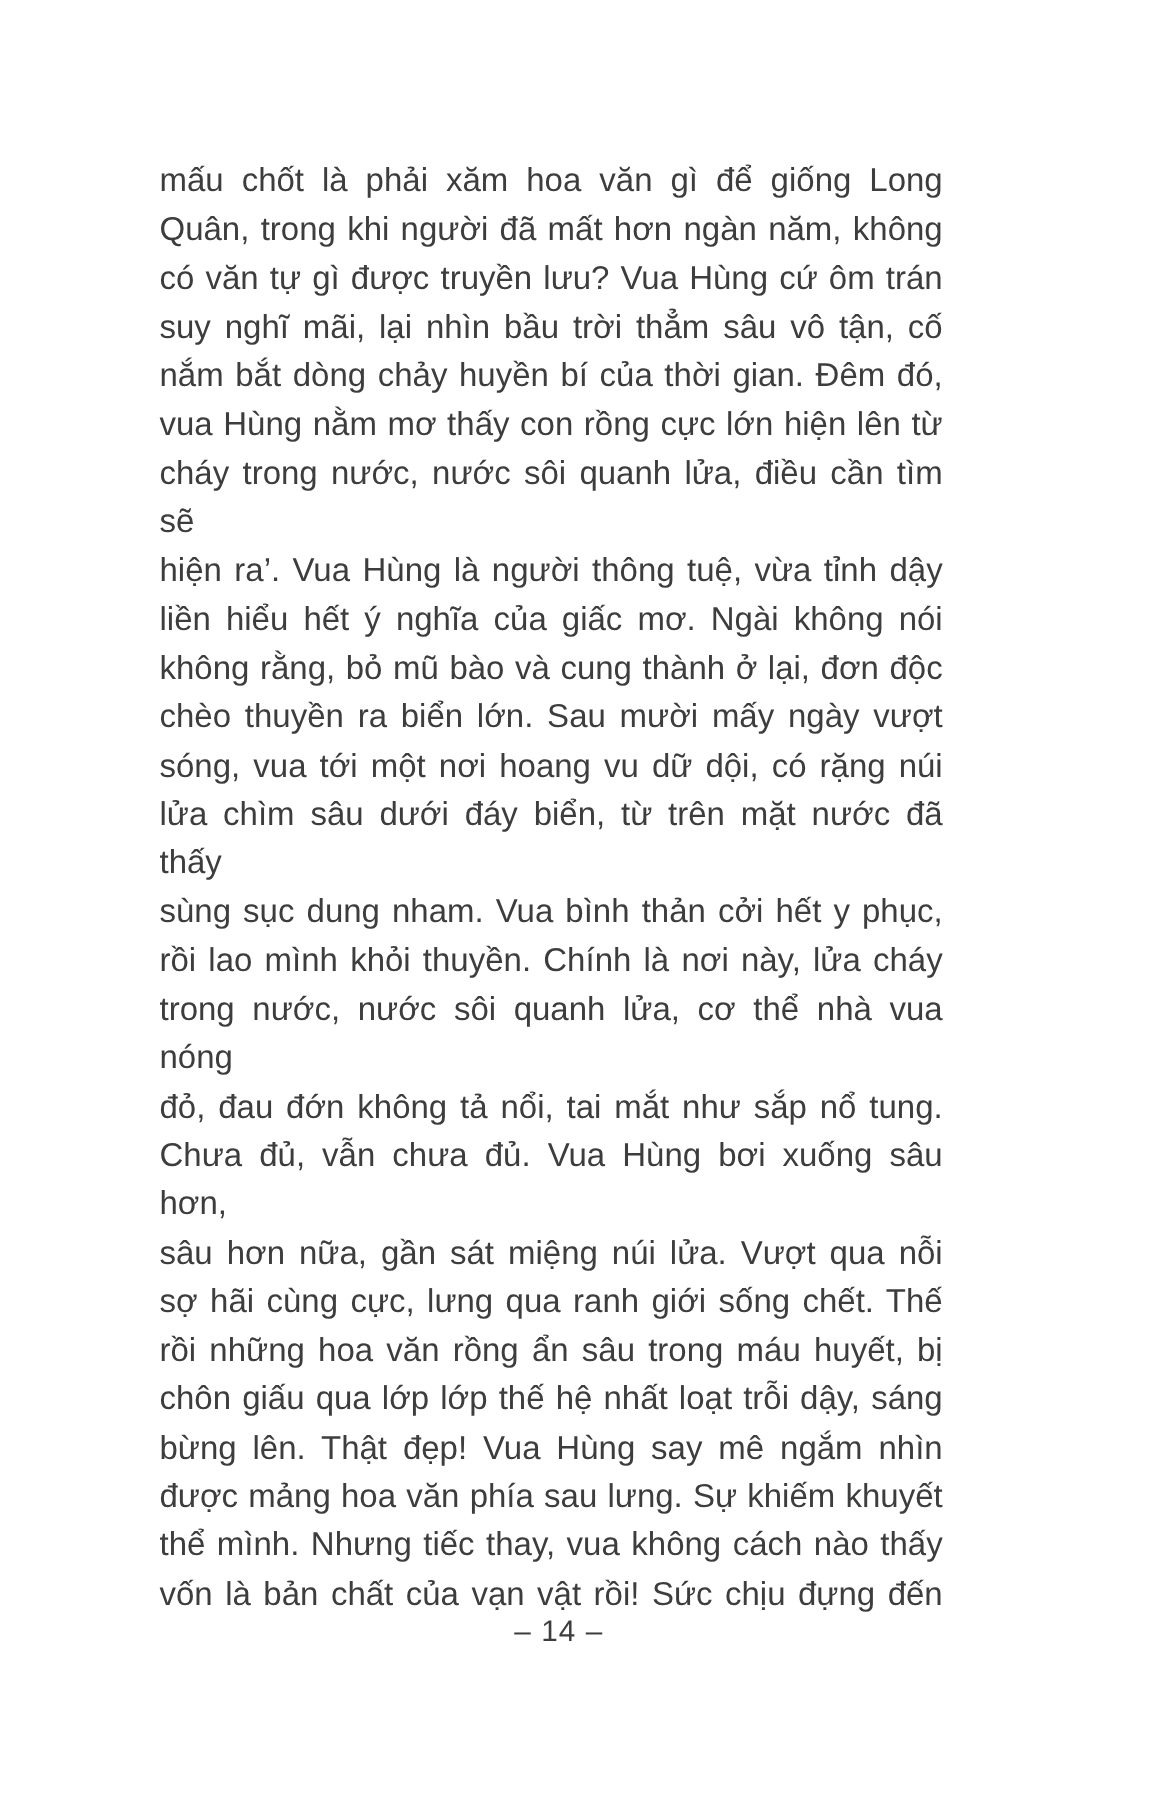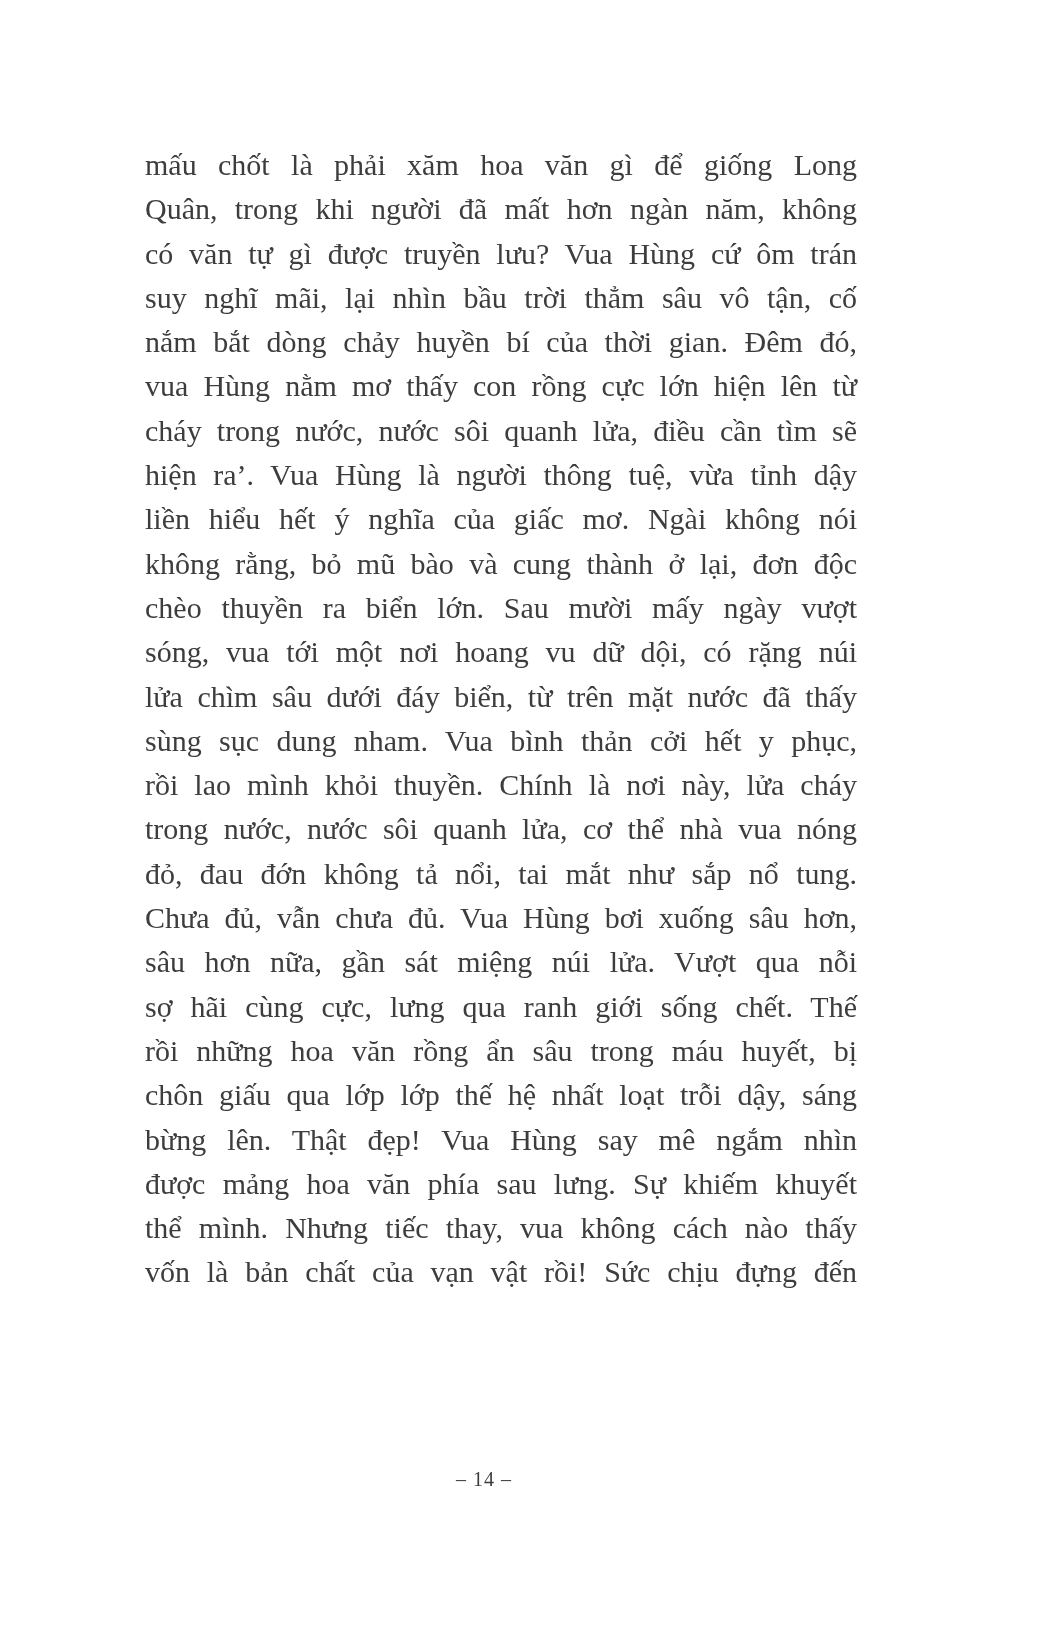--- a/index.html
+++ b/index.html
@@ -6,45 +6,45 @@
     margin: 0;
     padding: 0;
     background: #ffffff;
   }
   .page {
     position: relative;
     width: 1056px;
     height: 1622px;
     background: #ffffff;
     box-sizing: border-box;
-    font-family: Liberation Serif, serif;
+    font-family: Liberation Sans, sans-serif;
     color: #3d3d3d;
     overflow: hidden;
   }
   .text-block {
     position: absolute;
     left: 145px;
     top: 143px;
     width: 712px;
   }
   .line {
     font-size: 30px;
     line-height: 44.3px;
     text-align: justify;
     text-align-last: justify;
     white-space: normal;
     color: #3d3d3d;
   }
   .page-number {
     position: absolute;
-    left: 128px;
+    left: 152px;
     width: 712px;
     top: 1468px;
     text-align: center;
-    font-size: 20px;
+    font-size: 27px;
     color: #3d3d3d;
     letter-spacing: 1px;
   }
 </style>
 </head>
 <body>
 
 <div class="page">
   <div class="text-block" id="text-block">
       <div class="line">mấu chốt là phải xăm hoa văn gì để giống Long</div>

